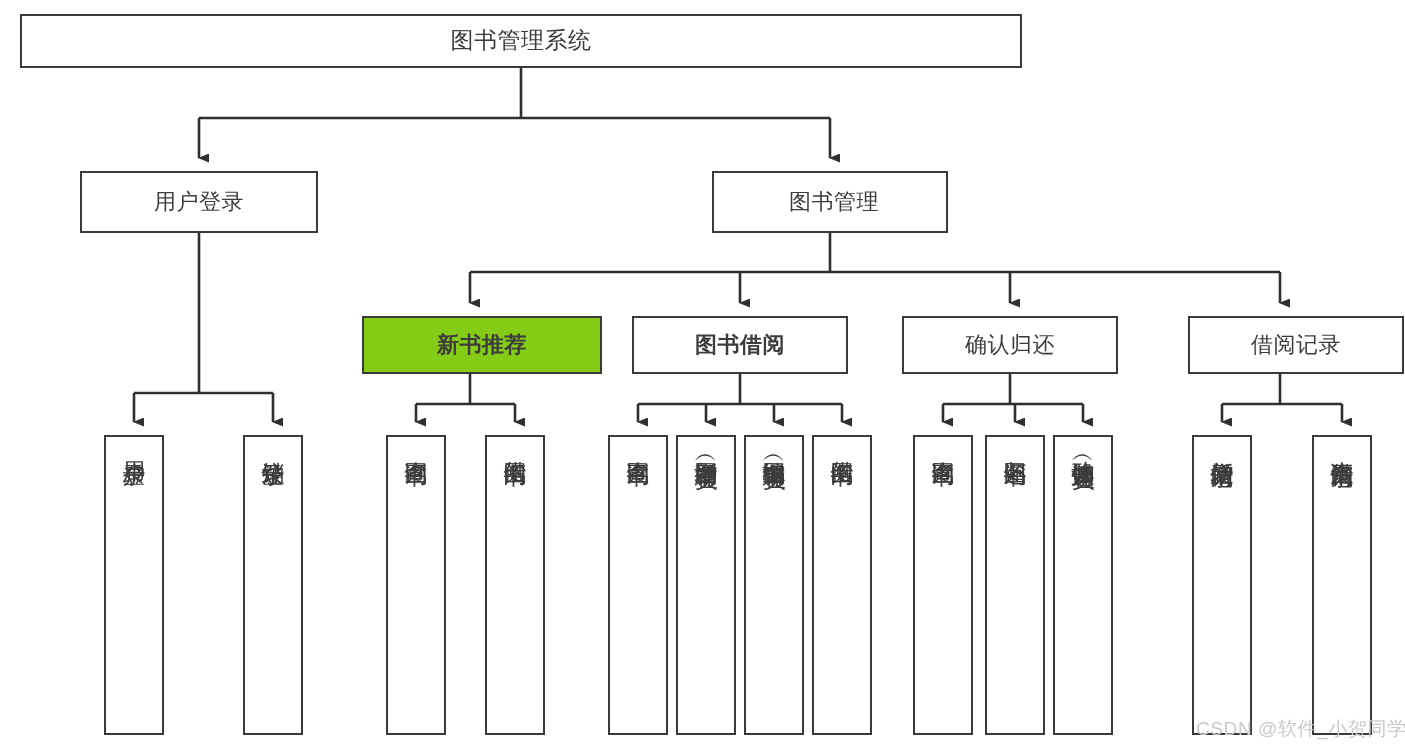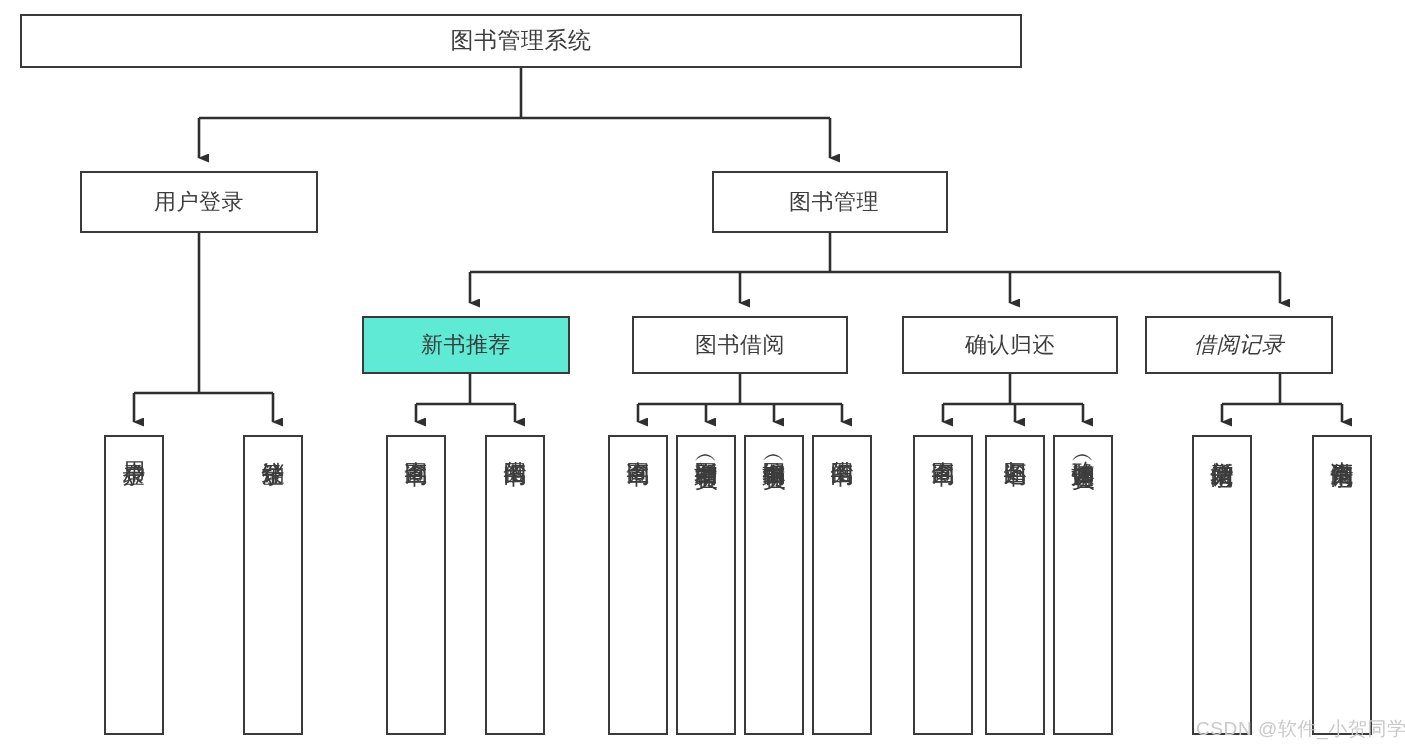--- a/index.html
+++ b/index.html
@@ -121,30 +121,30 @@
   <div id="node-layer">
       <div class="node-box node-root" style="left: 20px; top: 14px; width: 1002px; height: 54px; border-color: rgb(58, 58, 58); background: rgb(255, 255, 255);">
         <span class="node-label" style="color: rgb(60, 60, 60);">图书管理系统</span>
       </div>
       <div class="node-box node-branch" style="left: 80px; top: 171px; width: 238px; height: 62px; border-color: rgb(58, 58, 58); background: rgb(255, 255, 255);">
         <span class="node-label" style="color: rgb(60, 60, 60);">用户登录</span>
       </div>
       <div class="node-box node-branch" style="left: 712px; top: 171px; width: 236px; height: 62px; border-color: rgb(58, 58, 58); background: rgb(255, 255, 255);">
         <span class="node-label" style="color: rgb(60, 60, 60); margin-left: 8px;">图书管理</span>
       </div>
-      <div class="node-box node-branch" style="left: 362px; top: 316px; width: 208px; height: 58px; border-color: rgb(58, 58, 58); background: #5eead4;">
+      <div class="node-box node-branch" style="left: 362px; top: 316px; width: 240px; height: 58px; border-color: rgb(58, 58, 58); background: #84cc16; font-weight: bold;">
         <span class="node-label" style="color: rgb(60, 60, 60);">新书推荐</span>
       </div>
-      <div class="node-box node-branch" style="left: 632px; top: 316px; width: 216px; height: 58px; border-color: rgb(58, 58, 58); background: rgb(255, 255, 255);">
+      <div class="node-box node-branch" style="left: 632px; top: 316px; width: 216px; height: 58px; border-color: rgb(58, 58, 58); background: rgb(255, 255, 255); font-weight: bold;">
         <span class="node-label" style="color: rgb(60, 60, 60);">图书借阅</span>
       </div>
       <div class="node-box node-branch" style="left: 902px; top: 316px; width: 216px; height: 58px; border-color: rgb(58, 58, 58); background: rgb(255, 255, 255);">
         <span class="node-label" style="color: rgb(60, 60, 60);">确认归还</span>
       </div>
-      <div class="node-box node-branch" style="left: 1145px; top: 316px; width: 188px; height: 58px; border-color: rgb(58, 58, 58); background: rgb(255, 255, 255); font-style: italic;">
+      <div class="node-box node-branch" style="left: 1188px; top: 316px; width: 216px; height: 58px; border-color: rgb(58, 58, 58); background: rgb(255, 255, 255);">
         <span class="node-label" style="color: rgb(60, 60, 60);">借阅记录</span>
       </div>
       <div class="node-box node-leaf" style="left: 104px; top: 435px; width: 60px; height: 300px; border-color: rgb(58, 58, 58); background: rgb(255, 255, 255);">
         <span class="node-label" style="color: rgb(60, 60, 60);">用户登录</span>
       </div>
       <div class="node-box node-leaf" style="left: 243px; top: 435px; width: 60px; height: 300px; border-color: rgb(58, 58, 58); background: rgb(255, 255, 255);">
         <span class="node-label" style="color: rgb(60, 60, 60);">注销登录</span>
       </div>
       <div class="node-box node-leaf" style="left: 386px; top: 435px; width: 60px; height: 300px; border-color: rgb(58, 58, 58); background: rgb(255, 255, 255);">
         <span class="node-label" style="color: rgb(60, 60, 60);">查询图书</span>

